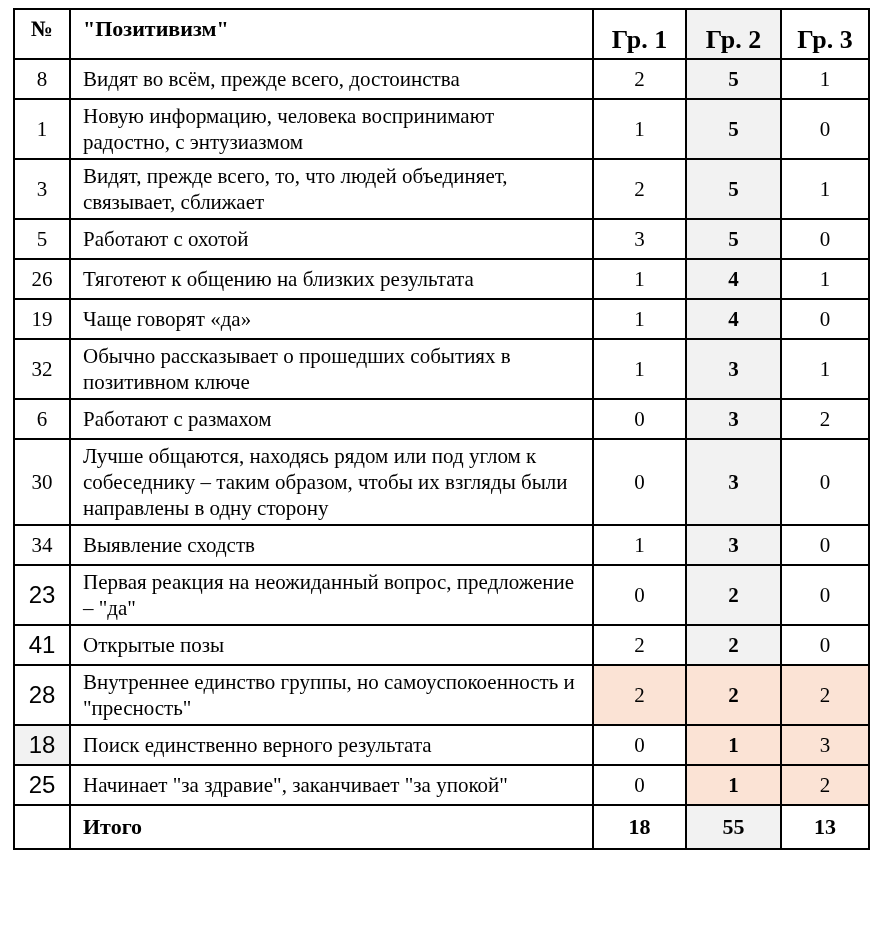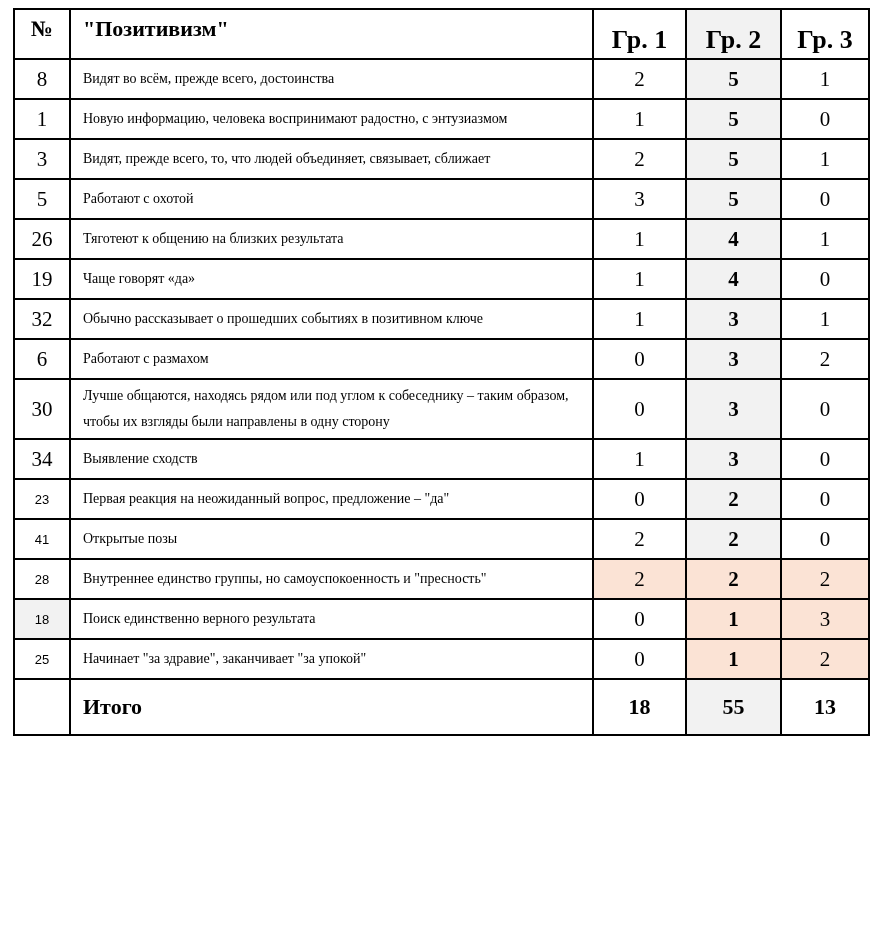--- a/index.html
+++ b/index.html
@@ -36,36 +36,36 @@
     vertical-align: middle; padding-top: 12px;
   }
   
   tr.row { height: 40px; }
   td.num {
     font-size: 21px; text-align: center; vertical-align: middle;
     padding: 3px 2px;
   }
   td.num.sans {
     font-family: "Liberation Sans", sans-serif;
-    font-size: 13px;
+    font-size: 24px;
   }
   td.txt {
-    font-size: 14px; line-height: 26px; text-align: left;
+    font-size: 21px; line-height: 26px; text-align: left;
     vertical-align: middle; padding: 3px 16px 3px 12px;
   }
   td.val {
     font-size: 21px; text-align: center; vertical-align: middle;
     padding: 3px 2px;
   }
   .shade-col { background: #F2F2F2; }
   td.val.shade-col { font-weight: bold; }
   .hl { background: #FBE3D5; }
   td.num.shaded { background: #F2F2F2; }
   
-  tr.ftr { height: 56px; }
+  tr.ftr { height: 44px; }
   tr.ftr td { font-weight: bold; vertical-align: middle; }
   td.f-label { font-size: 22px; text-align: left; padding: 3px 10px 3px 12px; }
   td.f-val { font-size: 22px; text-align: center; }
 </style>
 </head>
 <body>
 
 <table class="main">
   <colgroup>
     <col style="width:56px">

